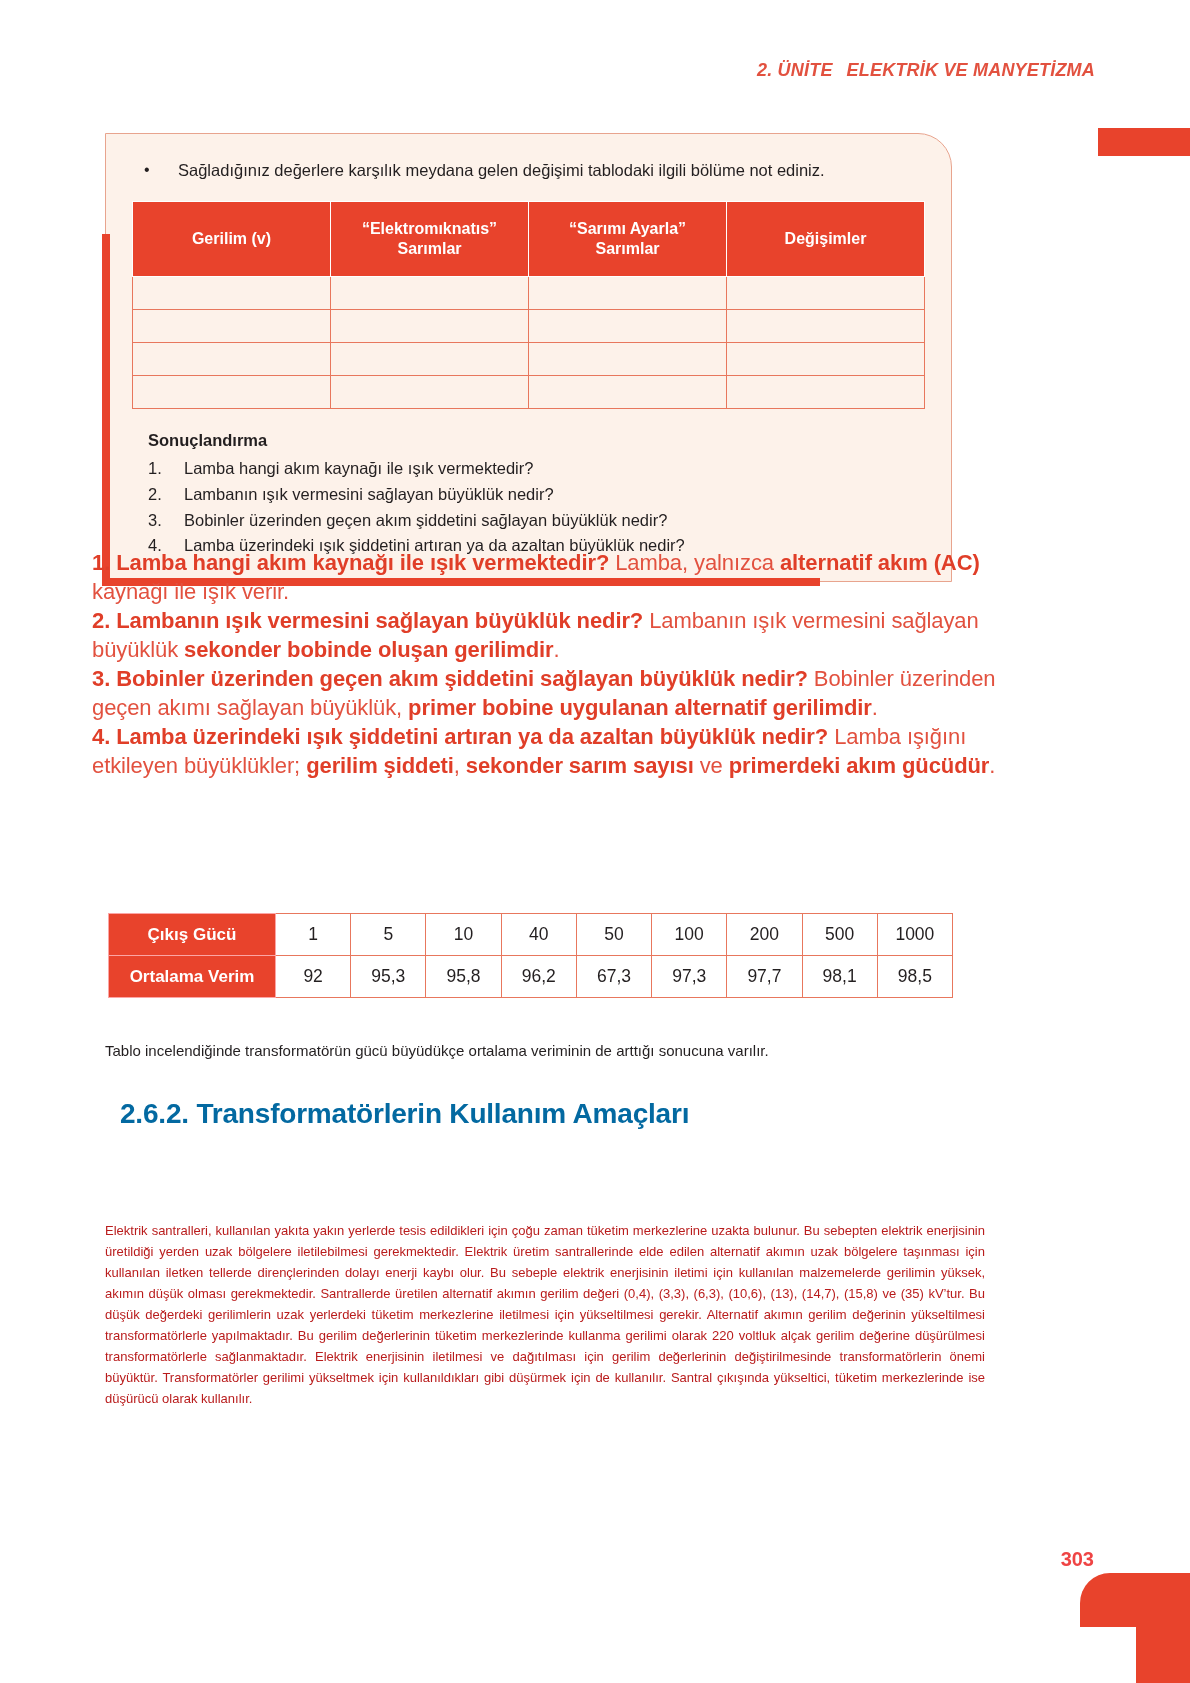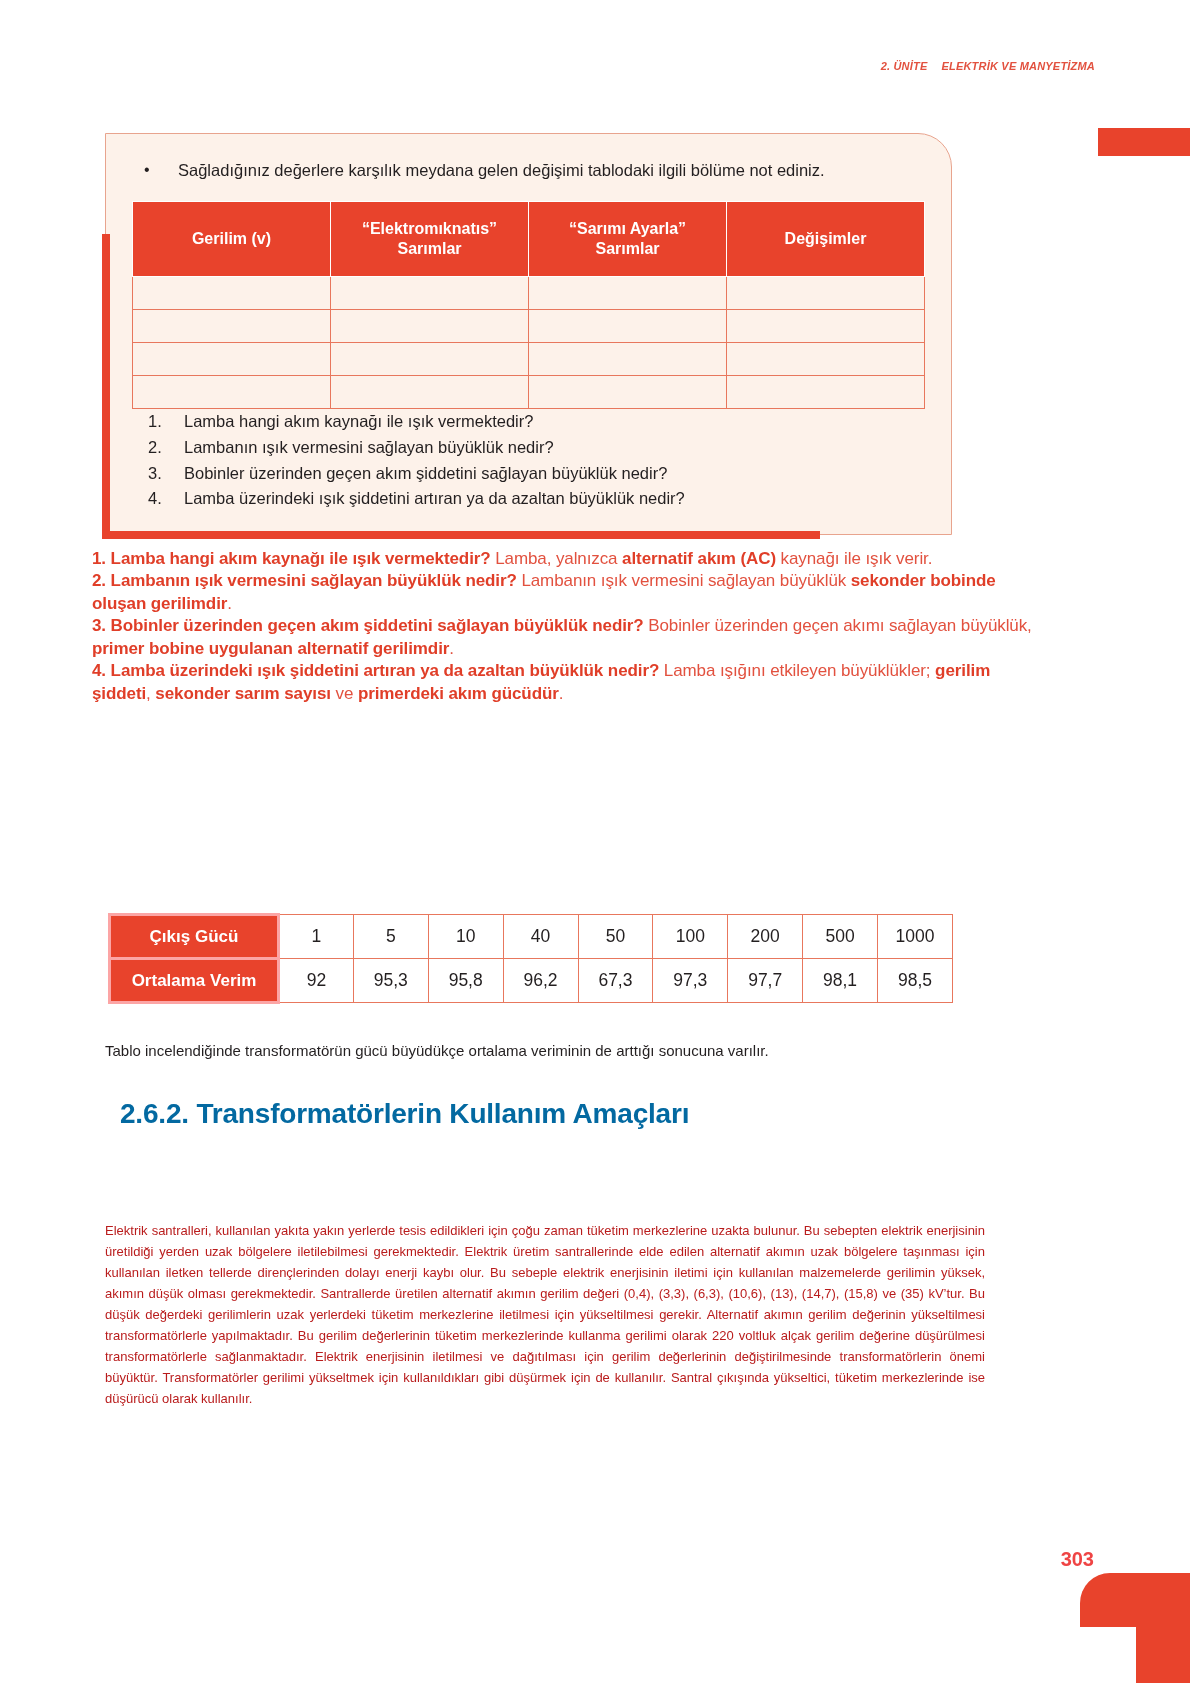--- a/index.html
+++ b/index.html
@@ -14,21 +14,21 @@
     font-family: "Liberation Sans", sans-serif;
     color: #231f20;
     overflow: hidden;
   }
 
   
   .running-head {
     position: absolute;
     top: 60px;
     right: 95px;
-    font-size: 11px;
+    font-size: 18px;
     font-style: italic;
     font-weight: 600;
     color: #e2513f;
     letter-spacing: 0.2px;
     white-space: nowrap;
   }
   .running-head .unit-no { margin-right: 14px; }
 
   
   .corner-tab {
@@ -134,21 +134,21 @@
     flex: 0 0 36px;
     width: 36px;
   }
 
   
   .answers {
     position: absolute;
     left: 92px;
     top: 548px;
     width: 945px;
-    font-size: 17px;
+    font-size: 22px;
     line-height: 1.32;
     color: #e2513f;
     font-weight: 400;
     letter-spacing: -0.1px;
   }
   .answers b { font-weight: 800; color: #e03e28; }
   .answers .q { font-weight: 800; color: #e03e28; }
 
   
   .eff-wrap {
@@ -162,21 +162,21 @@
     width: 100%;
     table-layout: fixed;
   }
   table.eff-table th {
     background: #e8432c;
     color: #ffffff;
     font-size: 17px;
     font-weight: bold;
     text-align: center;
     padding: 6px 4px;
-    border: 3px solid #fca5a5;
+    border: 1px solid #fca5a5;
     width: 158px;
     height: 29px;
   }
   table.eff-table td {
     border: 1px solid #e8775d;
     text-align: center;
     font-size: 17.5px;
     color: #231f20;
     padding: 6px 2px;
     height: 29px;
@@ -301,20 +301,21 @@
       </tr>
       <tr>
         <td></td>
         <td></td>
         <td></td>
         <td></td>
       </tr>
     </tbody>
   </table>
 
+  <div class="concl-title">Sonuçlandırma</div>
 
   <ul class="concl-list">
     <li>
       <span class="num">1.</span>
       <span>Lamba hangi akım kaynağı ile ışık vermektedir?</span>
     </li>
     <li>
       <span class="num">2.</span>
       <span>Lambanın ışık vermesini sağlayan büyüklük nedir?</span>
     </li>

